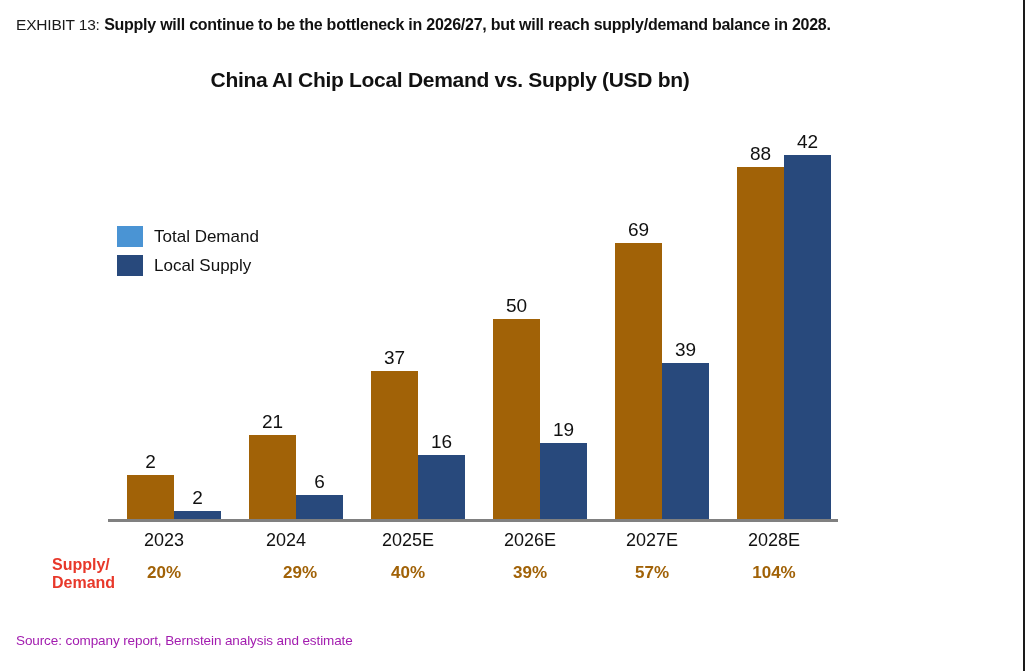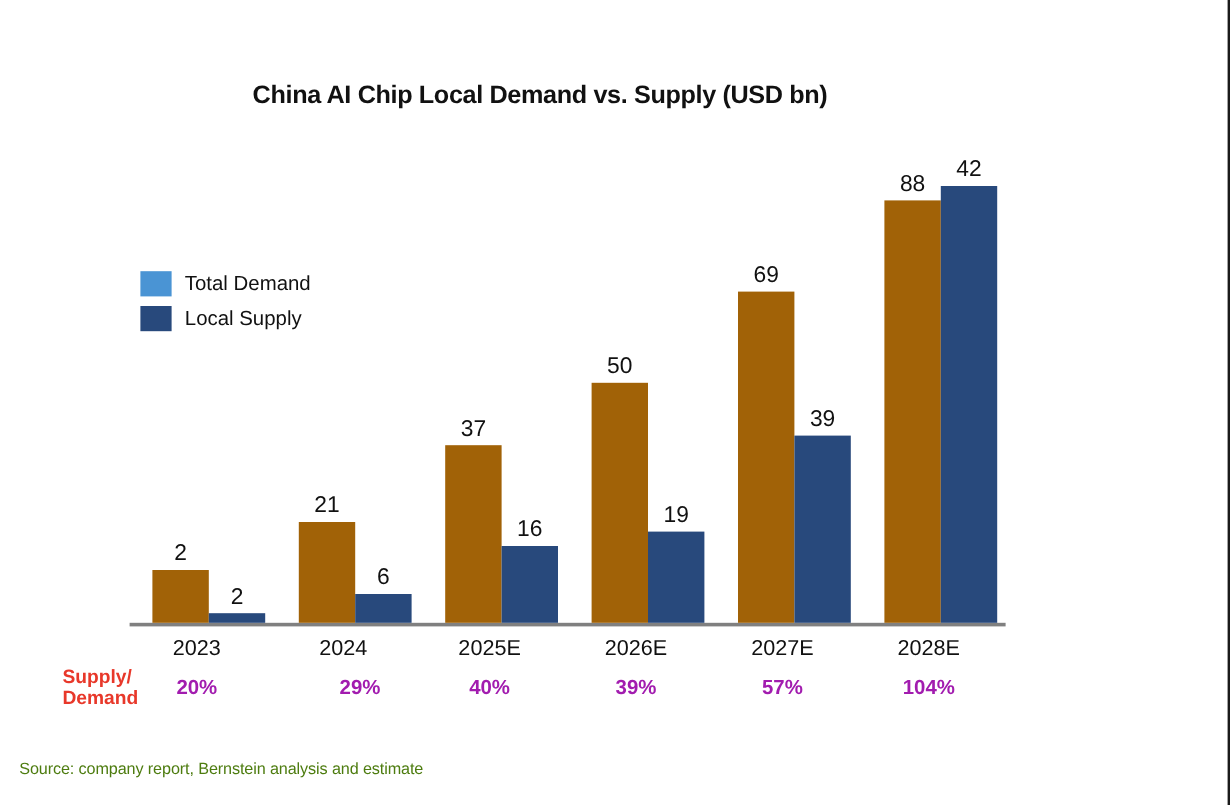--- a/index.html
+++ b/index.html
@@ -151,38 +151,42 @@
     color: #e8382a;
     line-height: 1.15;
   }
   .ratio-value {
     position: absolute;
     top: 563px;
     width: 112px;
     text-align: center;
     font-size: 17px;
     font-weight: bold;
-    color: #a21caf;
+    color: #a16207;
   }
 
   
   #source-note {
     position: absolute;
     left: 16px;
     top: 633px;
     font-size: 13.5px;
-    color: #4d7c0f;
+    color: #a21caf;
     letter-spacing: -0.1px;
   }
 </style>
 </head>
 <body>
 
 <div id="page">
 
+  <div id="exhibit-header">
+    <span id="exhibit-label">EXHIBIT 13:</span>
+    <span id="exhibit-headline">Supply will continue to be the bottleneck in 2026/27, but will reach supply/demand balance in 2028.</span>
+  </div>
 
   <div id="chart-title">China AI Chip Local Demand vs. Supply (USD bn)</div>
 
   <div id="plot-area">
     <div id="axis-line"></div>
 
     <div class="bar-group" style="left:0px;">
       <div class="bar demand" style="height:44px;">
         <span class="bar-label">2</span>
       </div>

